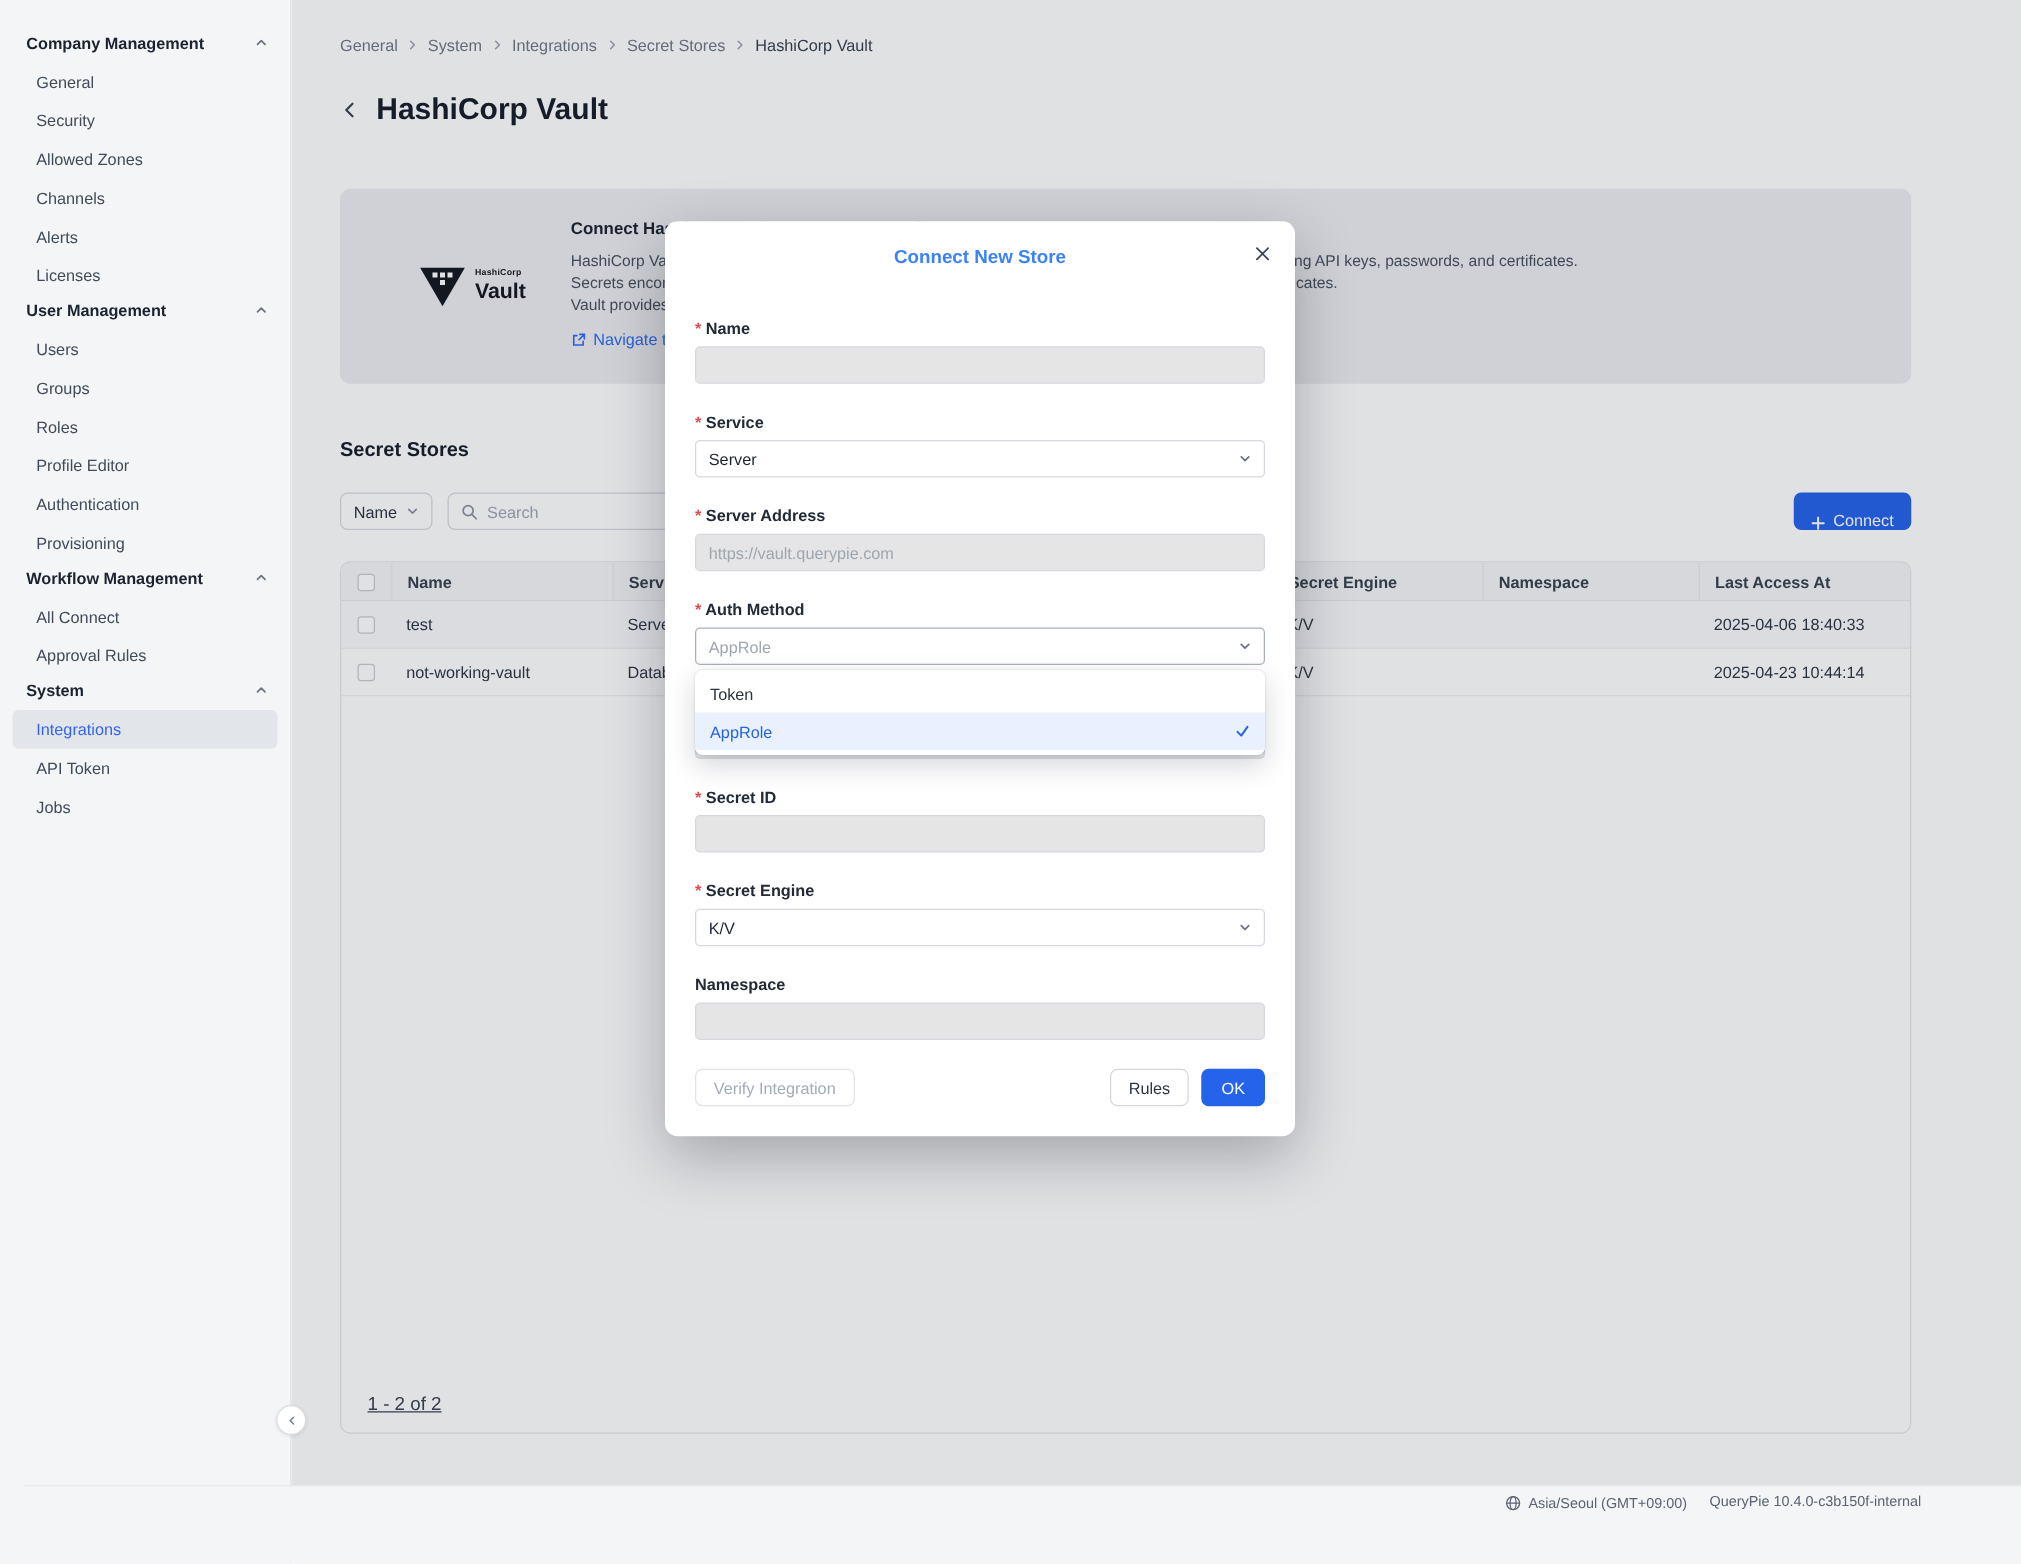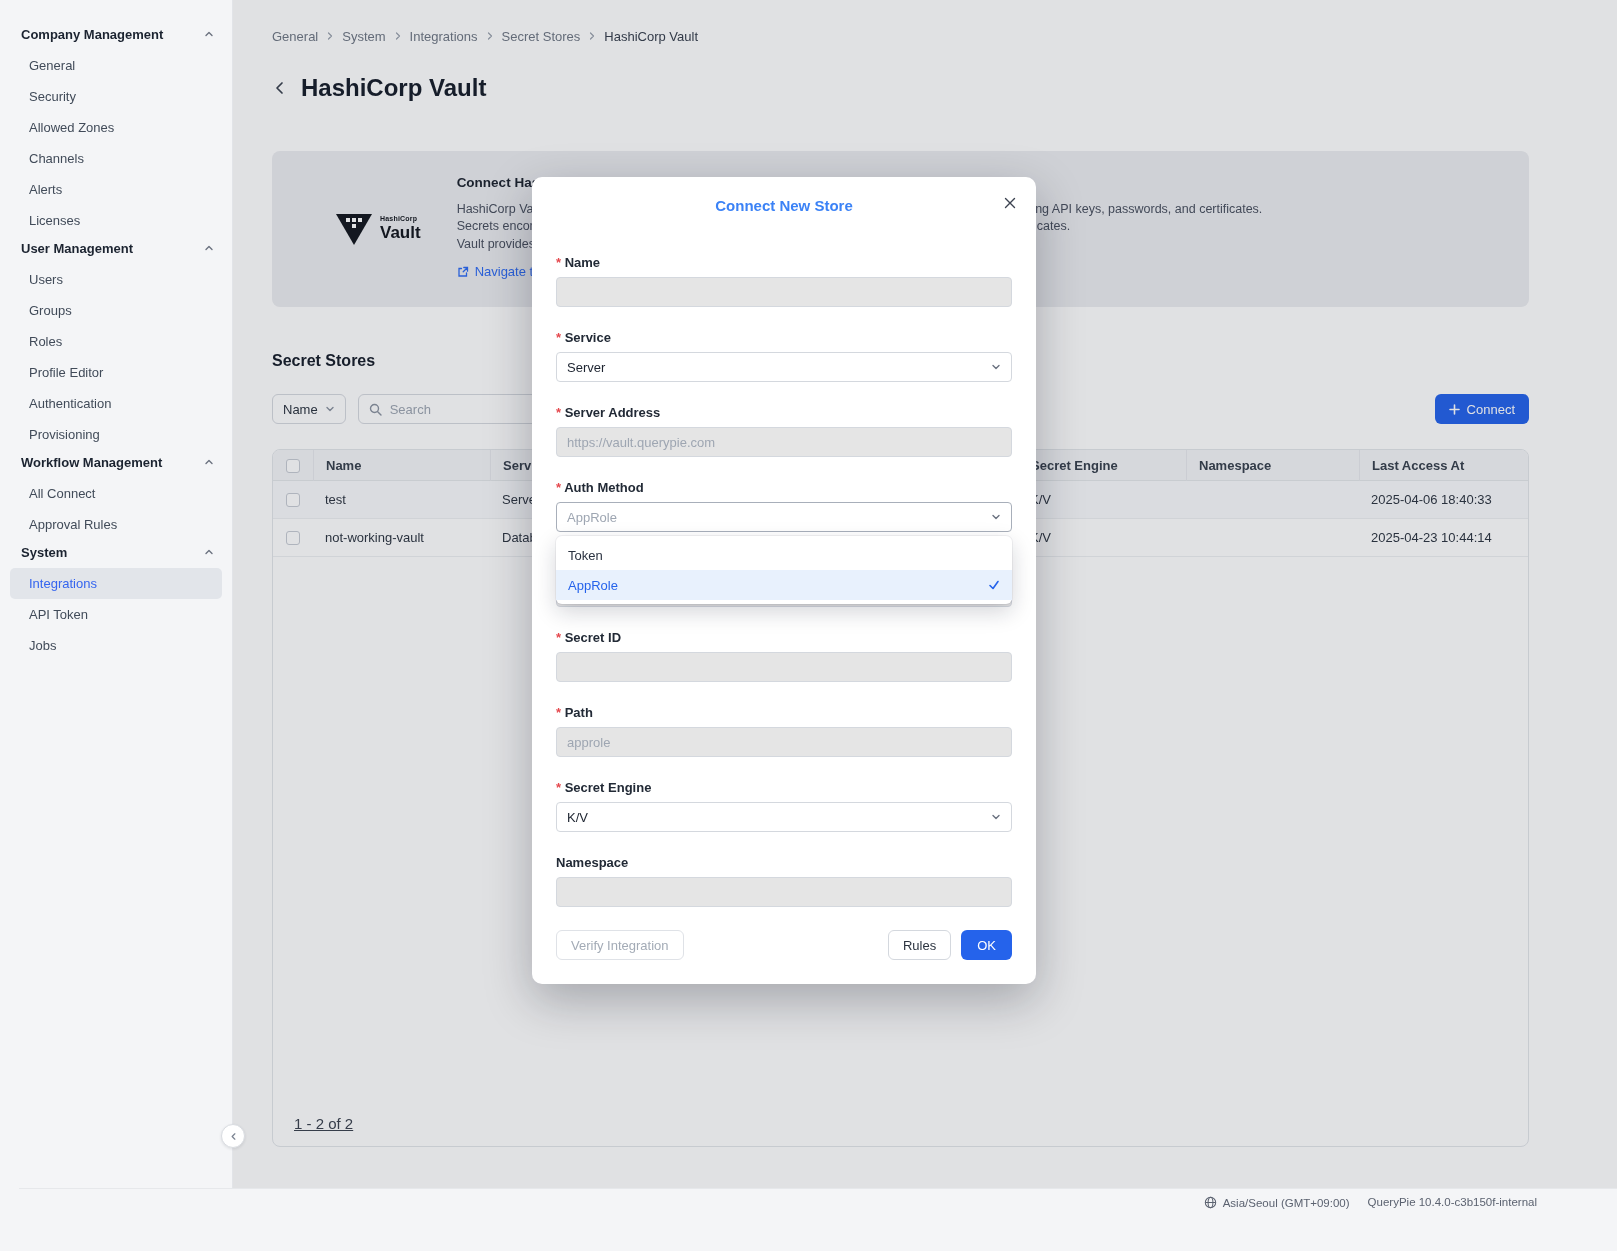--- a/index.html
+++ b/index.html
@@ -83,21 +83,21 @@
     display:flex; align-items:center; gap:8px; padding:0 10px; color:#8b93a0;
   }
   .search-box input {
     border:none; outline:none; flex:1; font-size:13px; color:#1d2430;
     font-family:"Liberation Sans", sans-serif; background:transparent;
   }
   .search-box input::placeholder { color:#9ea6b2; }
   .toolbar .spacer { flex:1; }
   .connect-btn {
     height:30px; background:#2563eb; color:#fff; border:none; border-radius:6px;
-    display:flex; align-items:center; gap:7px; padding:0 14px;
+    display:flex; align-items:flex-end; gap:7px; padding:0 14px;
     font-size:13px; cursor:pointer; font-family:"Liberation Sans", sans-serif;
   }
 
   
   .table-card {
     margin-top:25px; height:698px; background:#fff;
     border:1px solid #e3e6ea; border-radius:8px;
     display:flex; flex-direction:column; overflow:hidden;
   }
   .tgrid { display:grid; grid-template-columns:40px 177px 528px 168px 173px 1fr; align-items:center; }
@@ -433,24 +433,20 @@
   <div class="field">
     <div class="label-spacer"></div>
     <input class="tinput" type="text" style="">
   </div>
 
   <div class="field">
     <label class="req">Secret ID</label>
     <input class="tinput" type="text" value="" style="">
   </div>
 
-  <div class="field">
-    <label class="req">Path</label>
-    <input class="tinput" type="text" placeholder="approle" style="">
-  </div>
 
   <div class="field">
     <label class="req">Secret Engine</label>
     <div class="select">
       <span class="sel-value">K/V</span>
       <svg class="chev" width="10" height="10" viewBox="0 0 10 10">
           <path d="M2 3.5l3 3 3-3" fill="none" stroke="currentColor" stroke-width="1.4" stroke-linecap="round" stroke-linejoin="round"></path>
         </svg>
     </div>
   </div>

